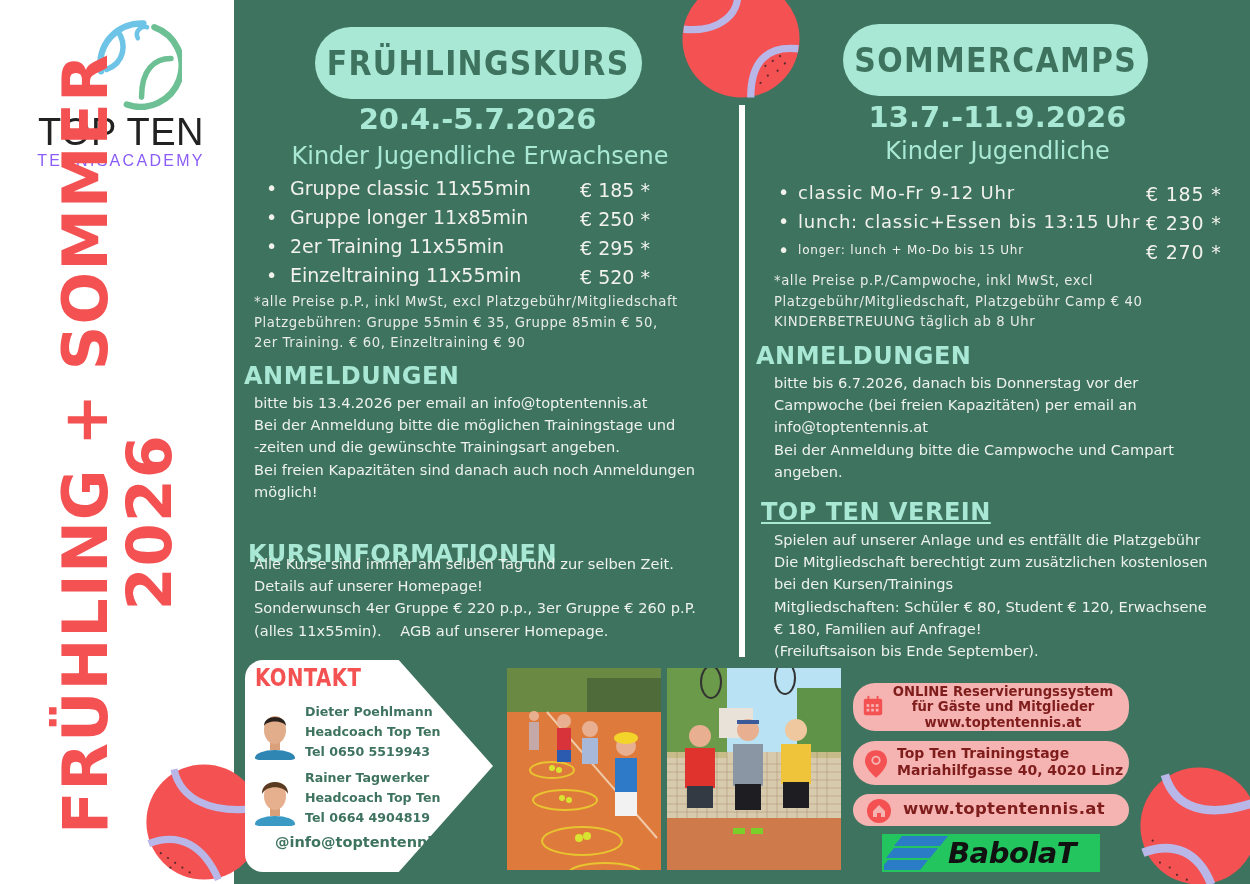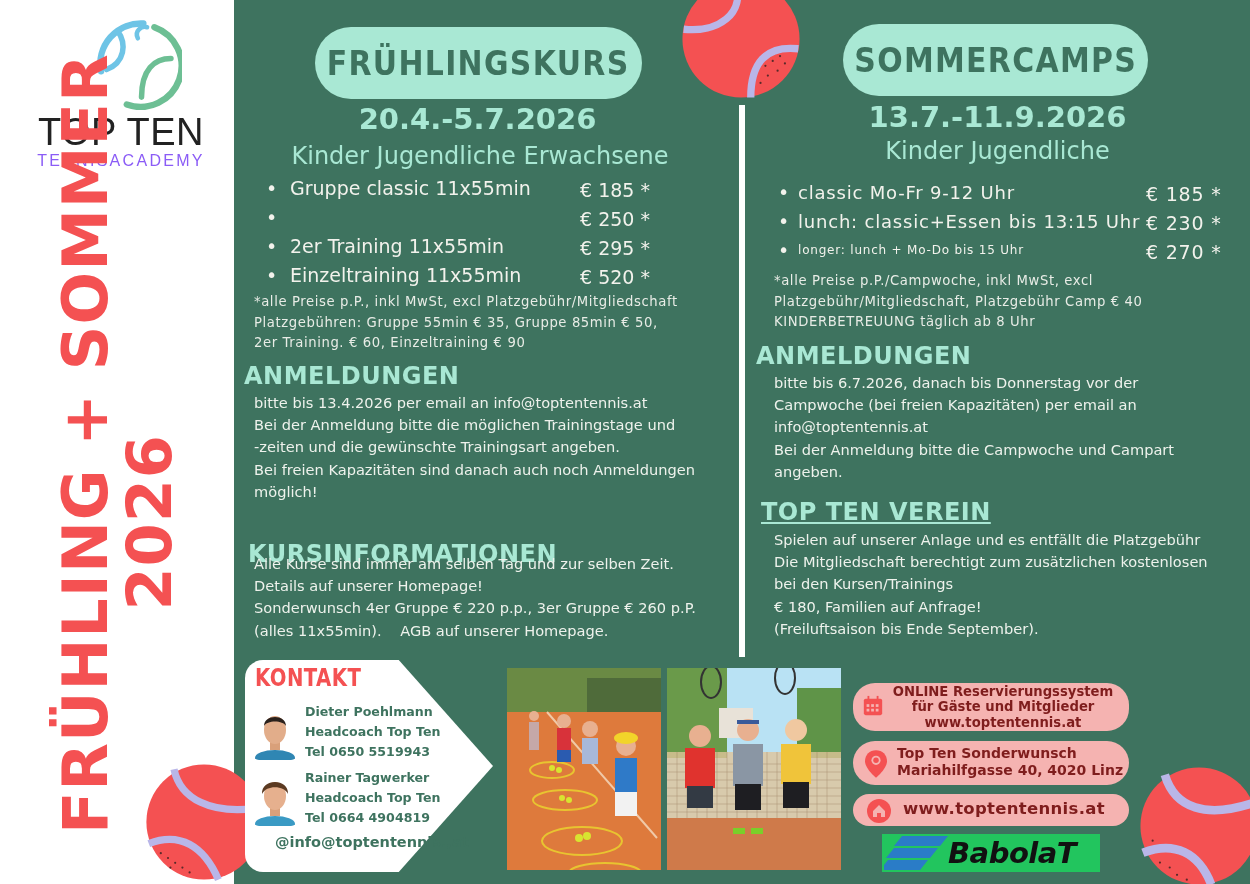--- a/index.html
+++ b/index.html
@@ -134,20 +134,21 @@
 <div class="audience" style="left:250px;top:142px;width:460px;">Kinder Jugendliche Erwachsene</div>
 
 <ul class="price-list" style="left:266px;top:174px;width:420px;">
   <li class="price-row">
       <span class="bullet">•</span>
       <span class="lbl">Gruppe classic 11x55min</span>
       <span class="val" style="left:314px;">€ 185 *</span>
     </li>
   <li class="price-row">
       <span class="bullet">•</span>
+      <span class="lbl">Gruppe longer 11x85min</span>
       <span class="val" style="left:314px;">€ 250 *</span>
     </li>
   <li class="price-row">
       <span class="bullet">•</span>
       <span class="lbl">2er Training 11x55min</span>
       <span class="val" style="left:314px;">€ 295 *</span>
     </li>
   <li class="price-row">
       <span class="bullet">•</span>
       <span class="lbl">Einzeltraining 11x55min</span>
@@ -215,20 +216,21 @@
   <div>info@toptentennis.at</div>
   <div>Bei der Anmeldung bitte die Campwoche und Campart</div>
   <div>angeben.</div>
 </div>
 
 <div class="h2" style="left:761px;top:498px;text-decoration:underline;">TOP TEN VEREIN</div>
 <div class="body-text" style="left:774px;top:529px;width:470px;">
   <div>Spielen auf unserer Anlage und es entfällt die Platzgebühr</div>
   <div>Die Mitgliedschaft berechtigt zum zusätzlichen kostenlosen</div>
   <div>bei den Kursen/Trainings</div>
+  <div>Mitgliedschaften: Schüler € 80, Student € 120, Erwachsene</div>
   <div>€ 180, Familien auf Anfrage!</div>
   <div>(Freiluftsaison bis Ende September).</div>
 </div>
 
 <div class="kontakt"></div>
 <div class="kontakt-wrap">
   <div class="k-title">KONTAKT</div>
 
   <div class="avatar" style="left:8px;top:46px;">
     <svg width="44" height="54" viewBox="0 0 44 54">
@@ -365,21 +367,21 @@
   </div>
 </div>
 
 <div class="info-pill" style="left:853px;top:741px;width:276px;height:44px;">
   <svg class="ic" style="left:12px;top:9px;width:22px;height:28px;" viewBox="0 0 24 30">
     <path d="M12 0 C 5 0, 0 5, 0 12 C 0 20, 12 30, 12 30 C 12 30, 24 20, 24 12 C 24 5, 19 0, 12 0Z" fill="#f45152"></path>
     <circle cx="12" cy="11" r="5" fill="#f5b3b1"></circle>
       <circle cx="12" cy="11" r="3" fill="#f45152"></circle>
   </svg>
   <div style="position:absolute;left:44px;top:4px;font-size:14px;line-height:17px;">
-    <div>Top Ten Sonderwunsch</div>
+    <div>Top Ten Trainingstage</div>
     <div>Mariahilfgasse 40, 4020 Linz</div>
   </div>
 </div>
 
 <div class="info-pill" style="left:853px;top:794px;width:276px;height:32px;">
   <svg class="ic" style="left:14px;top:5px;width:24px;height:24px;" viewBox="0 0 24 24">
     <circle cx="12" cy="12" r="12" fill="#f45152"></circle>
     <path d="M6 12 L12 6 L18 12 V18 H14 V14 H10 V18 H6Z" fill="#f5b3b1"></path>
   </svg>
   <div style="position:absolute;left:50px;top:5px;font-size:16.5px;line-height:20px;letter-spacing:0.3px;">www.toptentennis.at</div>

